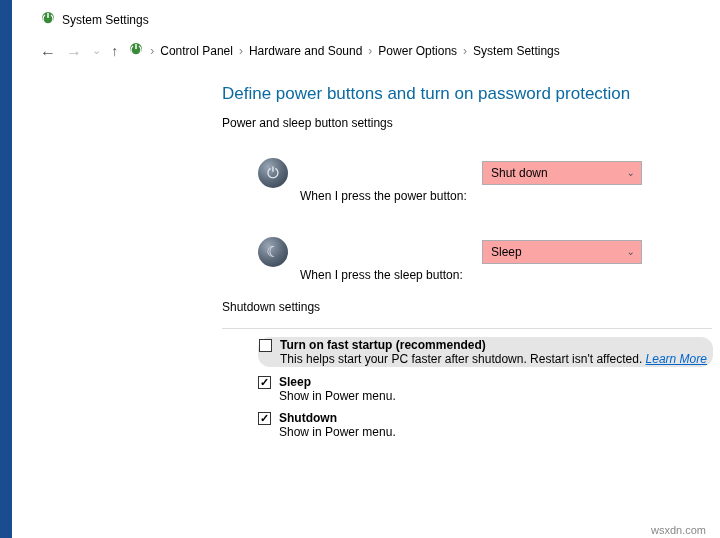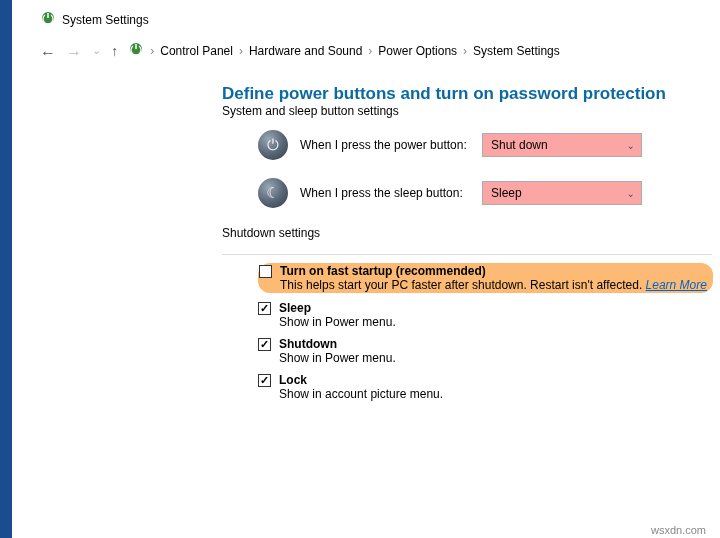--- a/index.html
+++ b/index.html
@@ -48,21 +48,22 @@
     }
     .breadcrumb svg { width: 16px; height: 16px; }
     .bc-sep { color: #888; font-size: 12px; padding: 0 2px; }
     .bc-item { cursor: pointer; }
     .content {
       padding: 18px 0 0 210px;
     }
     .page-title {
       color: #0b6aa2;
       font-size: 17px;
-      font-weight: 700;
+      font-weight: 400;
+      margin-bottom: 12px;
     }
     .page-desc {
       font-size: 12px;
       margin-bottom: 20px;
       line-height: 1.35;
     }
     .section-h {
       font-size: 12px;
       margin-bottom: 6px;
     }
@@ -72,21 +73,21 @@
       gap: 12px;
       margin: 12px 0 18px 36px;
     }
     .btn-icon {
       width: 30px; height: 30px; border-radius: 50%;
       background: radial-gradient(circle at 35% 30%, #9aa6b5 0%, #5a6878 50%, #2f3a48 100%);
       display: flex; align-items: center; justify-content: center;
       color: #e8eef5;
       font-size: 15px;
     }
-    .btn-label { font-size: 12px; min-width: 170px; }
+    .btn-label { font-size: 12px; min-width: 170px; margin-top: 47px; }
     .combo {
       width: 160px; height: 24px;
       border: 1px solid #abadb3;
       background: #fca5a5;
       display: flex; align-items: center; justify-content: space-between;
       padding: 0 6px 0 8px;
       font-size: 12px;
       cursor: pointer;
     }
     .combo .chev { color: #555; font-size: 10px; }
@@ -121,21 +122,21 @@
       font-size: 11px;
       line-height: 1;
       color: #000;
     }
     .opt-line2 {
       font-size: 12px;
       font-weight: 400;
       margin-left: 21px;
     }
     .highlight {
-      background: #fdba74;
+      background: #e5e5e5;
       display: inline-block;
       padding: 1px 6px 1px 1px;
       border-radius: 12px;
     }
     .highlight .opt-line2 { margin-left: 21px; }
     .link { color: #0066cc; text-decoration: underline; cursor: pointer; font-style: italic; }
     .watermark {
       position: absolute; right: 14px; bottom: 2px;
       font-size: 11px; color: #888;
     }
@@ -178,21 +179,21 @@
       <span class="bc-sep">›</span>
       <span class="bc-item">Power Options</span>
       <span class="bc-sep">›</span>
       <span class="bc-item">System Settings</span>
     </div>
   </div>
 
   <div class="content">
     <div class="page-title">Define power buttons and turn on password protection</div>
 
-    <div class="section-h">System and sleep button settings</div>
+    <div class="section-h">Power and sleep button settings</div>
 
     <div class="btn-row">
       <div class="btn-icon">⏻</div>
       <div class="btn-label">When I press the power button:</div>
       <div class="combo">
         <span>Shut down</span>
         <span class="chev">⌄</span>
       </div>
     </div>
 
@@ -230,25 +231,18 @@
       </div>
 
       <div class="opt">
         <div class="opt-line1">
           <span class="cb checked"></span>
           <span>Shutdown</span>
         </div>
         <div class="opt-line2">Show in Power menu.</div>
       </div>
 
-      <div class="opt">
-        <div class="opt-line1">
-          <span class="cb checked"></span>
-          <span>Lock</span>
-        </div>
-        <div class="opt-line2">Show in account picture menu.</div>
-      </div>
 
     </div>
   </div>
 </div>
 
 <div class="watermark">wsxdn.com</div>
 
 </body></html>

